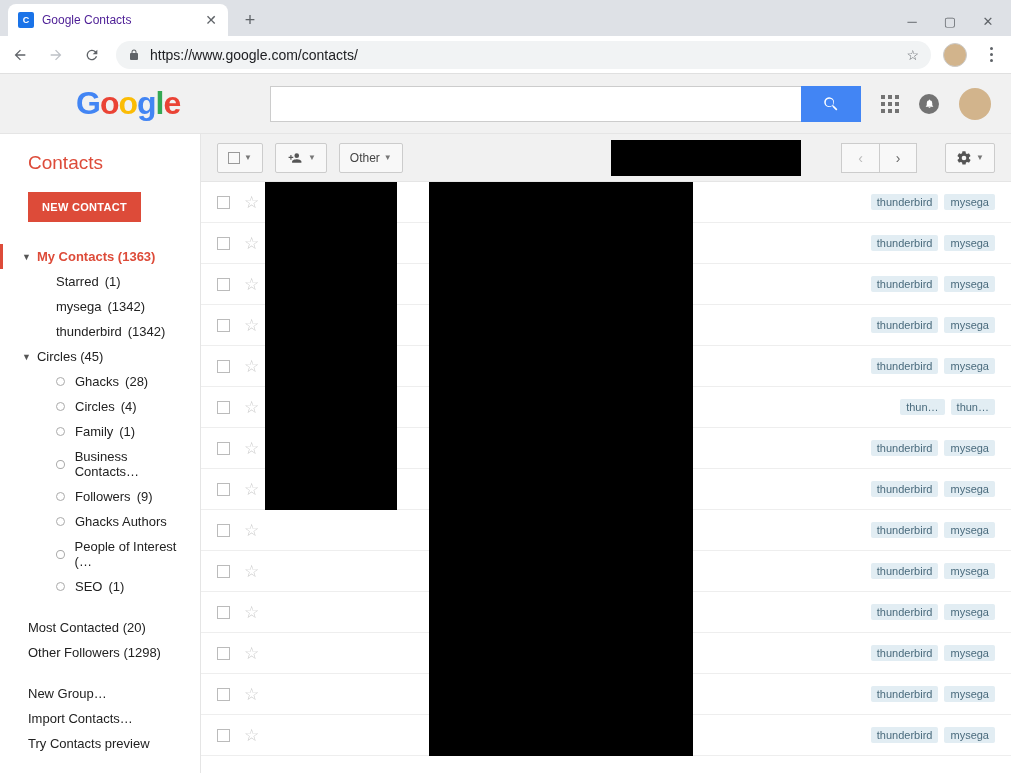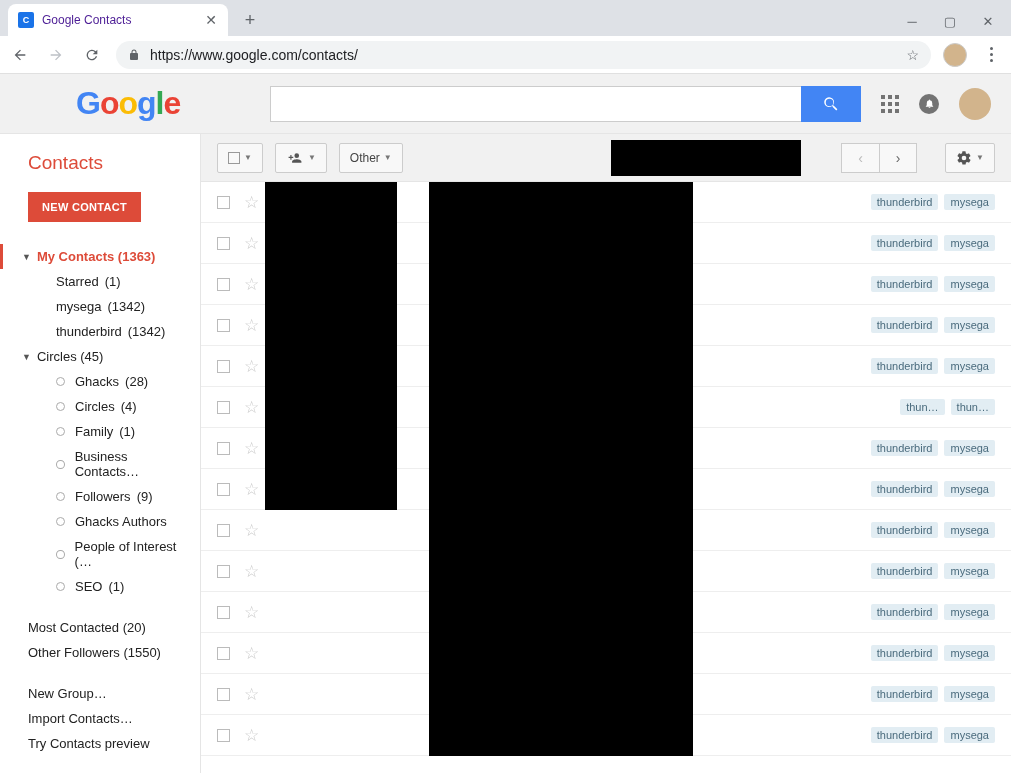--- a/index.html
+++ b/index.html
@@ -214,21 +214,21 @@
           <span class="circle-dot"></span>
           <span>People of Interest (…</span>
         </li>
       <li class="nav-item nav-sub">
           <span class="circle-dot"></span>
           <span>SEO</span> 
           <span>(1)</span>
         </li>
 
       <li class="nav-plain nav-section"><span>Most Contacted</span> <span>(20)</span></li>
-      <li class="nav-plain"><span>Other Followers</span> <span>(1550)</span></li>
+      <li class="nav-plain"><span>Other Followers</span> <span>(1298)</span></li>
 
       <li class="nav-plain nav-section">New Group…</li>
       <li class="nav-plain">Import Contacts…</li>
       <li class="nav-plain">Try Contacts preview</li>
     </ul>
   </div>
 
   <div class="content">
     <div class="toolbar">
       <div class="tbtn">

